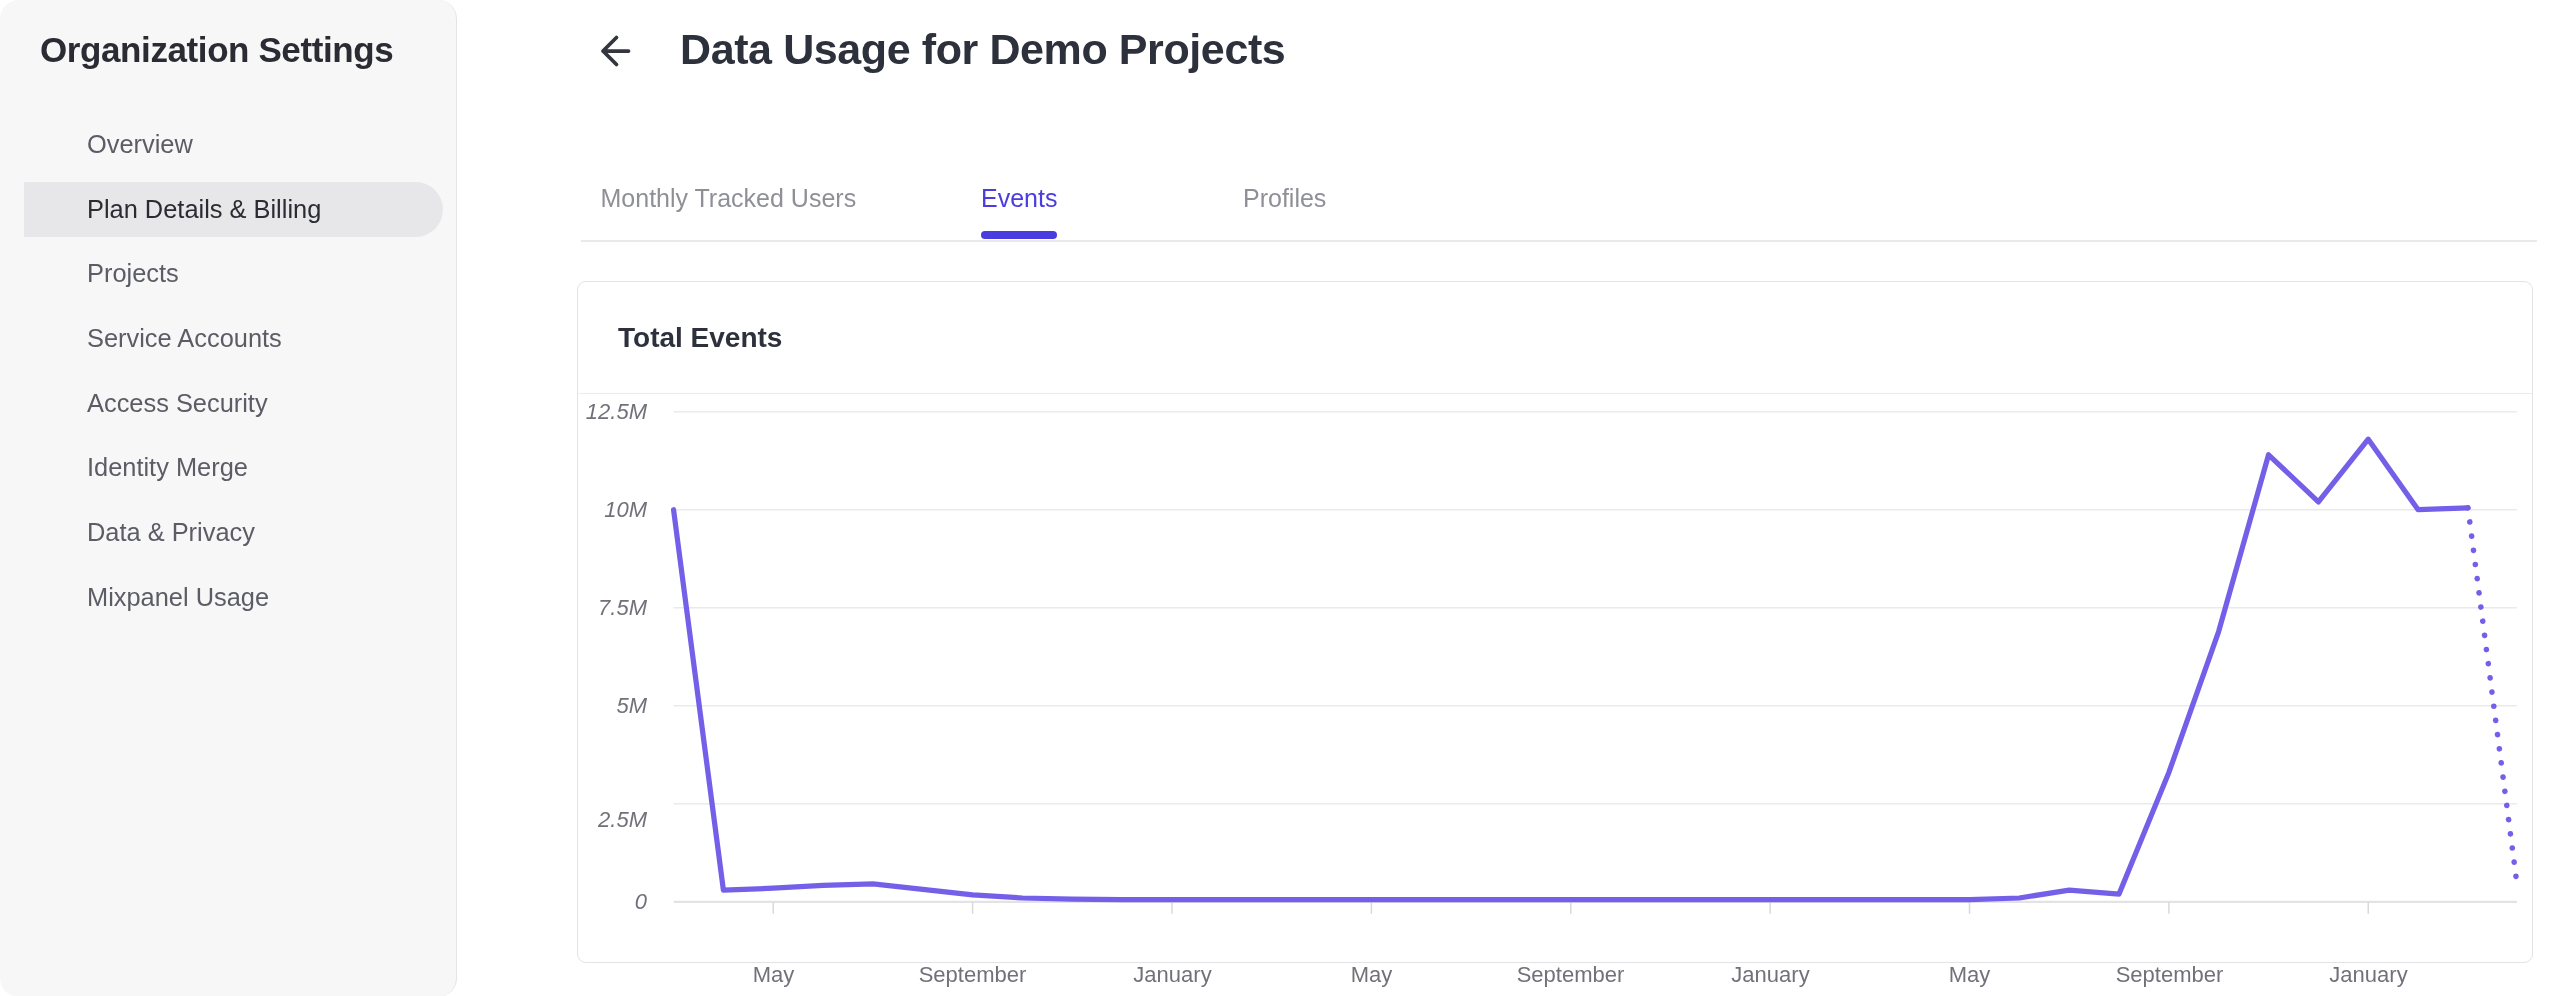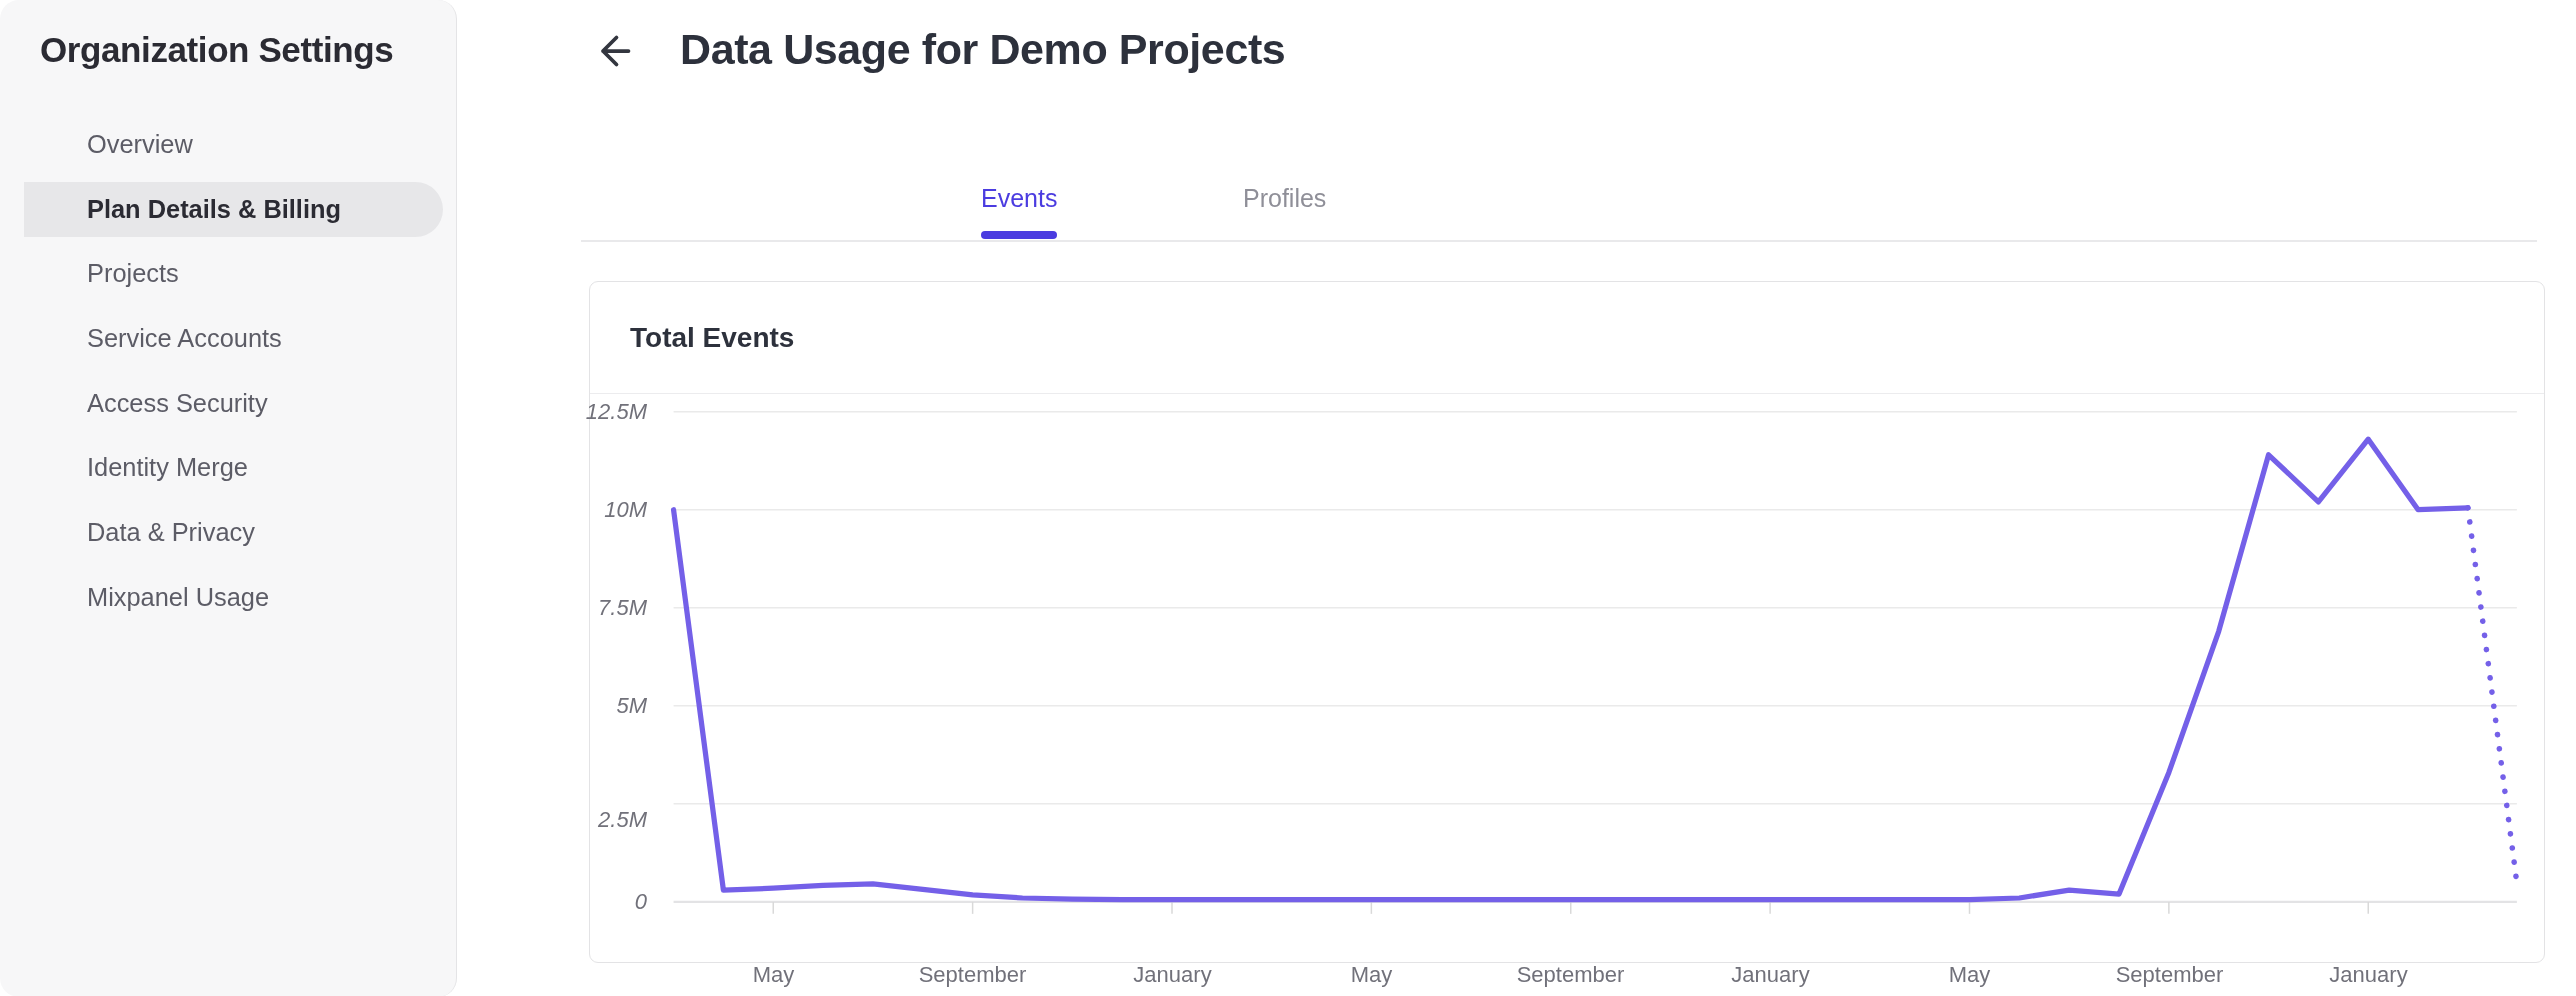--- a/index.html
+++ b/index.html
@@ -9,39 +9,39 @@
 
   
   .sidebar { position:absolute; left:0; top:0; width:457px; height:997px;
              background:#f7f7f8; border-right:1.5px solid #e4e4e6;border-radius:19px; }
   .sidebar-title { position:absolute; left:40px; top:30px; font-size:35px; font-weight:700;
                    color:#2b2b33; letter-spacing:-0.4px; }
   .side-nav { position:absolute; left:0; top:117px; width:457px;margin-left:24px; }
   .side-item { position:relative; height:55px; margin-bottom:9.7px; display:flex; align-items:center;
                padding-left:63px; font-size:25.4px; color:#5c5c66; cursor:pointer;
                border-radius:0 28px 28px 0; width:419px; }
-  .side-item.active { background:#e7e7e9; color:#2b2b33; font-weight:700; }
+  .side-item.active { background:#e7e7e9; color:#2b2b33; font-weight:400; }
 
   
   .back-btn { position:absolute; left:591px; top:30px; width:42px; height:42px; border:none;
               background:transparent; cursor:pointer; }
   .page-title { position:absolute; left:680px; top:25.4px; font-size:43px; font-weight:700;
                 color:#2d313c; letter-spacing:-0.4px; }
 
   
   .tabs { position:absolute; left:581px; top:157px; width:1956px; height:85px;
           border-bottom:2.2px solid #e9e9eb; }
   .tab { position:absolute; top:0; height:82px; display:flex; align-items:center;
          font-size:25px; color:#8f8f98; cursor:pointer; }
   .tab.active { color:#4b3ce0; }
   .tab.active::after { content:""; position:absolute; left:0; right:0; bottom:0;
                        height:8.2px; border-radius:4.5px; background:#4b3ce0; }
 
   
-  .card { position:absolute; left:589px; top:281px; width:1956px; height:682px;
+  .card { position:absolute; left:577px; top:281px; width:1956px; height:682px;
           background:#ffffff; border:1.5px solid #e3e3e5; border-radius:9px;text-align:right; }
   .card-header { position:absolute; left:0; top:0; width:100%; height:112px;
                  border-bottom:1.5px solid #ececee; display:flex; align-items:center; }
   .card-title { margin-left:40px; font-size:28px; font-weight:700; color:#2d313c; }
 
   
   .chart-svg { position:absolute; left:0; top:0; width:2576px; height:997px;
                pointer-events:none; }
   .y-label { position:absolute; width:138px; left:509px; text-align:right;
              font-size:22px; color:#71717a; line-height:25.4px;font-style:italic; }
@@ -70,20 +70,21 @@
   <button class="back-btn" title="Back">
     <span>
       <svg width="42" height="42" viewBox="0 0 56 56" fill="none">
         <path d="M34 10 L16 28 L34 46 M16 28 H50" stroke="#33363f" stroke-width="5" stroke-linecap="round" stroke-linejoin="round" fill="none"></path>
       </svg>
     </span>
   </button>
   <h2 class="page-title">Data Usage for Demo Projects</h2>
 
   <div class="tabs">
+      <div class="tab" style="left: 19.5px;">Monthly Tracked Users</div>
       <div class="tab active" style="left: 400px;">Events</div>
       <div class="tab" style="left: 662px;">Profiles</div>
     </div>
 
   <section class="card">
     <div class="card-header">
       <span class="card-title">Total Events</span>
     </div>
   </section>
 

